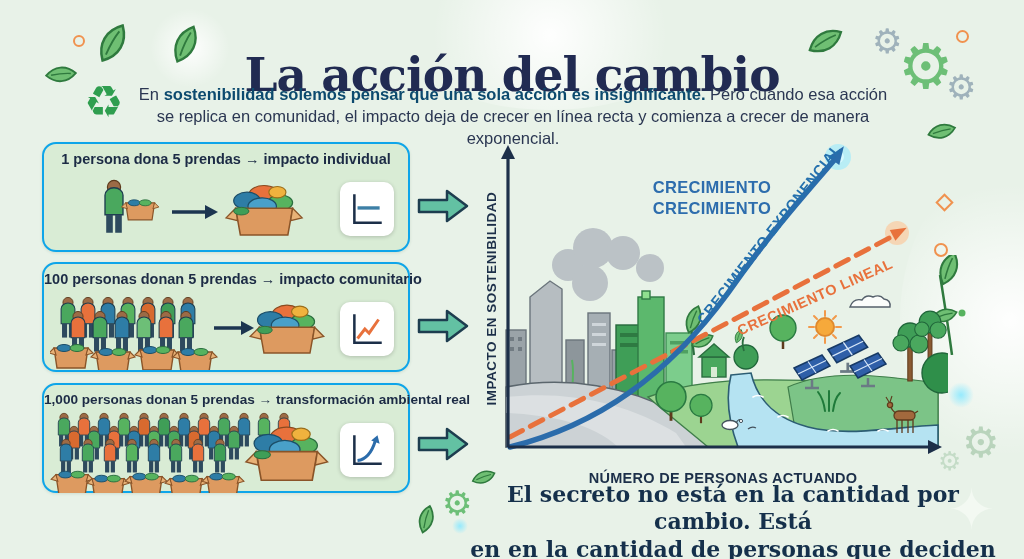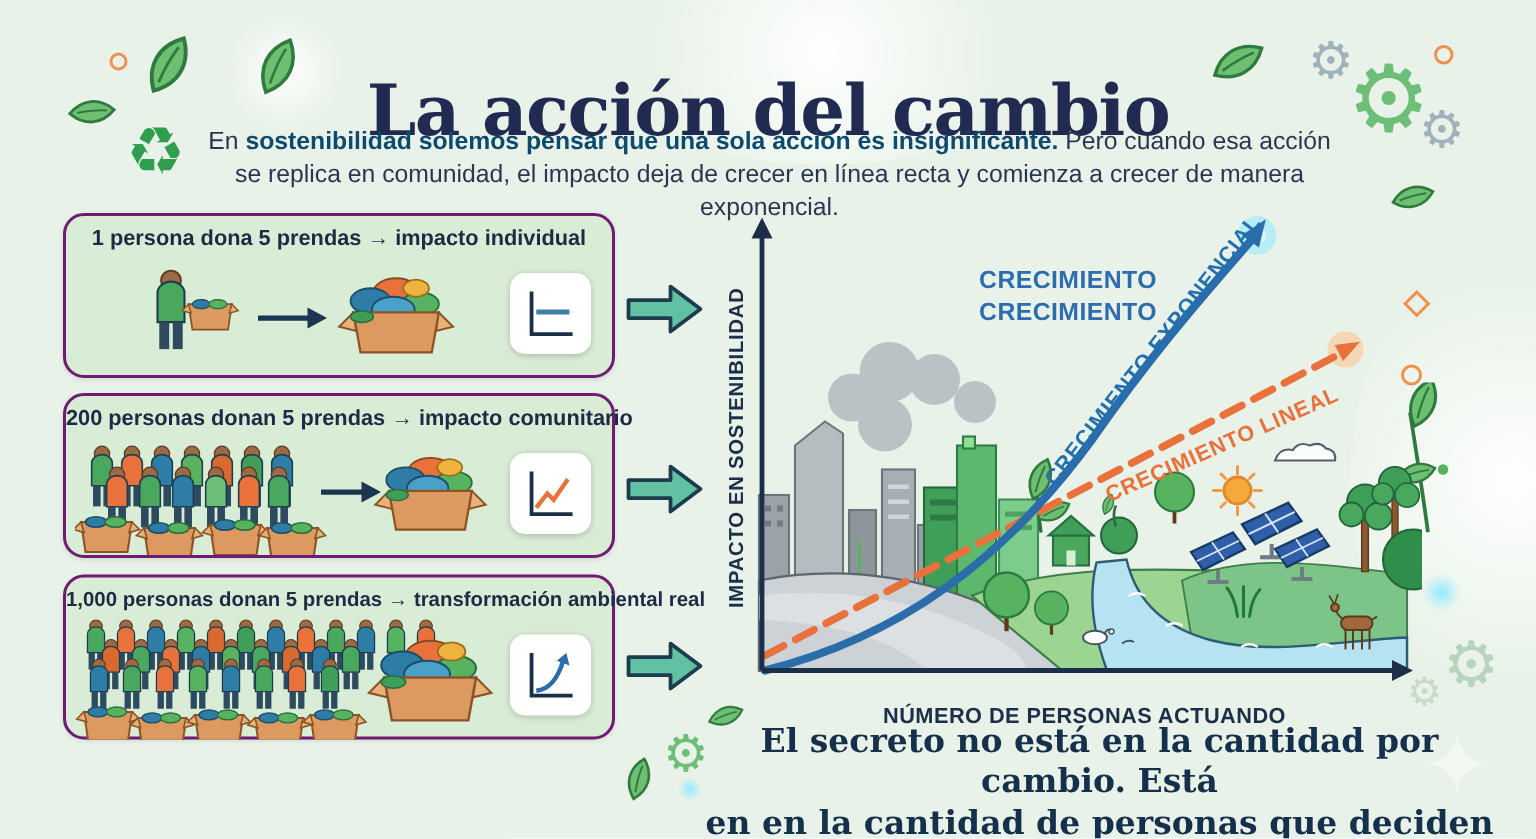--- a/index.html
+++ b/index.html
@@ -12,21 +12,21 @@
   .gear{font-size:34px;}
   .ring{border:2px solid #f0924f;border-radius:50%;}
   .diamond{border:2px solid #f0924f;width:9px;height:9px;transform:rotate(45deg);}
   .title{position:absolute;left:0;right:0;top:16px;text-align:center;
          font-family:"DejaVu Serif",serif;font-weight:bold;font-size:47px;
          letter-spacing:-1px;color:#212b52;}
   .subtitle{position:absolute;left:132px;top:84px;width:762px;text-align:center;
             font-size:16.5px;line-height:1.32;color:#2b3752;margin:0;}
   .subtitle b{color:#0c4a6e;}
   .card{position:absolute;left:42px;width:368px;height:110px;background:#d9ecd5;
-        border:2px solid #701a75;border-radius:14px;box-sizing:border-box;
+        border:2px solid #0ea5e9;border-radius:14px;box-sizing:border-box;
         box-shadow:0 1px 3px rgba(60,110,70,.15);}
   .card1{top:142px;}.card2{top:262px;}.card3{top:383px;}
   .card-title{margin-top:7px;text-align:center;font-weight:bold;font-size:14.5px;
               color:#1c2b45;white-space:nowrap;}
   .card3 .card-title{font-size:13.6px;}
   .scene{position:absolute;left:6px;top:24px;}
   .tile{position:absolute;right:14px;top:38px;width:54px;height:54px;background:#ffffff;
         border-radius:10px;box-shadow:0 1px 4px rgba(0,0,0,.2);
         display:flex;align-items:center;justify-content:center;}
   .block-arrow{position:absolute;left:417px;width:52px;height:40px;}
@@ -159,21 +159,21 @@
         <path d="M7,5 L7,32 L33,32" stroke="#1c2f49" stroke-width="2.4" fill="none"></path>
         <line x1="10" y1="18" x2="31" y2="18" stroke="#3d7fa6" stroke-width="3.2"></line>
       </svg>
     </div>
   </div>
   <svg class="block-arrow" style="top:186px;" viewBox="0 0 52 40">
     <polygon points="2,14 30,14 30,5 50,20 30,35 30,26 2,26" fill="#63c1a3" stroke="#1d3d4f" stroke-width="2.5" stroke-linejoin="round"></polygon>
   </svg>
 
   <div class="card card2">
-    <div class="card-title">200 personas donan 5 prendas → impacto comunitario</div>
+    <div class="card-title">100 personas donan 5 prendas → impacto comunitario</div>
     <svg class="scene" width="282" height="82" viewBox="0 0 282 82">
       <use href="#prsn" transform="translate(18,26) scale(1.15)" color="#4aa85e"></use>
       <use href="#prsn" transform="translate(38,26) scale(1.15)" color="#e8713c"></use>
       <use href="#prsn" transform="translate(58,26) scale(1.15)" color="#2e7da6"></use>
       <use href="#prsn" transform="translate(78,26) scale(1.15)" color="#57b35f"></use>
       <use href="#prsn" transform="translate(98,26) scale(1.15)" color="#d86a2f"></use>
       <use href="#prsn" transform="translate(118,26) scale(1.15)" color="#3f9e57"></use>
       <use href="#prsn" transform="translate(138,26) scale(1.15)" color="#2e7da6"></use>
       <use href="#prsn" transform="translate(28,40) scale(1.15)" color="#e8713c"></use>
       <use href="#prsn" transform="translate(50,40) scale(1.15)" color="#4aa85e"></use>

